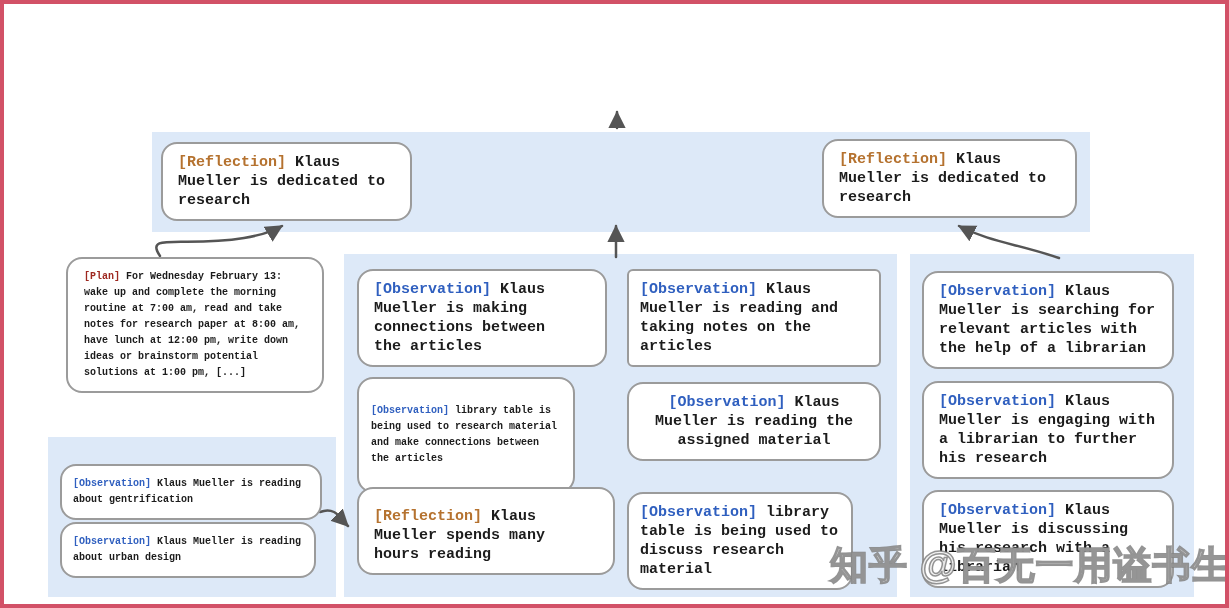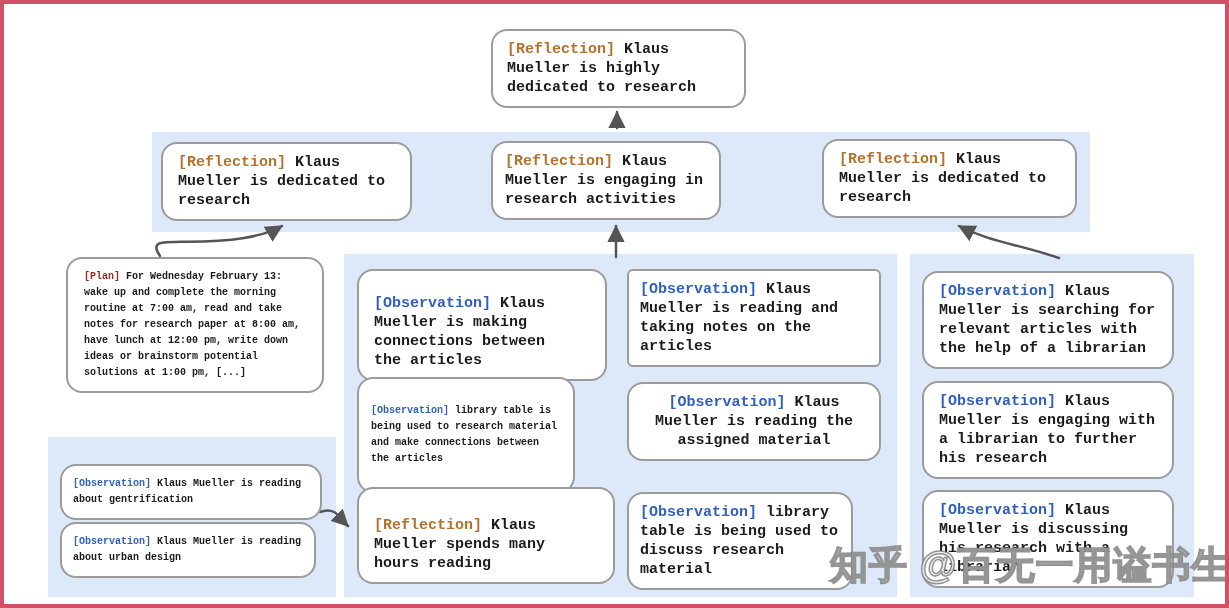--- a/index.html
+++ b/index.html
@@ -69,34 +69,26 @@
     </defs>
     <g stroke="#555555" stroke-width="2.5" fill="none" stroke-linecap="round">
       <path d="M 613 124 L 613 108" marker-end="url(#ah)"></path>
       <path d="M 156 252 C 140 228, 178 244, 240 234 C 258 231, 268 228, 278 222" marker-end="url(#ah)"></path>
       <path d="M 612 253 L 612 222" marker-end="url(#ah)"></path>
       <path d="M 1055 254 C 1014 240, 986 238, 955 222" marker-end="url(#ah)"></path>
       <path d="M 316 508 C 331 502, 336 514, 344 522" marker-end="url(#ah)"></path>
     </g>
   </svg>
 
-  <div class="box" style="left:487px;top:25px;width:255px;">
-    <span class="tag refl">[Reflection]</span>
-    <span>Klaus Mueller is highly dedicated to research</span>
-  </div>
 
   <div class="box" style="left:157px;top:138px;width:251px;padding:9px 15px;">
     <span class="tag refl">[Reflection]</span>
     <span>Klaus Mueller is dedicated to research</span>
   </div>
 
-  <div class="box" style="left:487px;top:137px;width:230px;padding:9px 12px;">
-    <span class="tag refl">[Reflection]</span>
-    <span>Klaus Mueller is engaging in research activities</span>
-  </div>
 
   <div class="box" style="left:818px;top:135px;width:255px;padding:9px 15px;">
     <span class="tag refl">[Reflection]</span>
     <span>Klaus Mueller is dedicated to research</span>
   </div>
 
   <div class="box sm" style="left:62px;top:253px;width:258px;padding:10px 16px;">
     <span class="tag plan">[Plan]</span>
     <span>For Wednesday February 13: wake up and complete the morning routine at 7:00 am, read and take notes for research paper at 8:00 am, have lunch at 12:00 pm, write down ideas or brainstorm potential solutions at 1:00 pm, [...]</span>
   </div>
@@ -104,31 +96,31 @@
   <div class="box sm" style="left:56px;top:448px;width:262px;margin-top:12px;">
     <span class="tag obs">[Observation]</span>
     <span>Klaus Mueller is reading about gentrification</span>
   </div>
 
   <div class="box sm" style="left:56px;top:518px;width:256px;">
     <span class="tag obs">[Observation]</span>
     <span>Klaus Mueller is reading about urban design</span>
   </div>
 
-  <div class="box" style="left:353px;top:265px;width:250px;padding:23px 29px 9px 15px;">
+  <div class="box" style="left:353px;top:265px;width:250px;padding:9px 29px 9px 15px;">
     <span class="tag obs">[Observation]</span>
     <span>Klaus Mueller is making connections between the articles</span>
   </div>
 
   <div class="box sm" style="left:353px;top:373px;width:218px;padding:24px 12px;">
     <span class="tag obs">[Observation]</span>
     <span>library table is being used to research material and make connections between the articles</span>
   </div>
 
-  <div class="box" style="left:353px;top:483px;width:258px;padding:27px 21px 9px 15px;">
+  <div class="box" style="left:353px;top:483px;width:258px;padding:18px 21px 9px 15px;">
     <span class="tag refl">[Reflection]</span>
     <span>Klaus Mueller spends many hours reading</span>
   </div>
 
   <div class="box" style="left:623px;top:265px;width:254px;padding:9px 11px;border-radius:6px;">
     <span class="tag obs">[Observation]</span>
     <span>Klaus Mueller is reading and taking notes on the articles</span>
   </div>
 
   <div class="box" style="left:623px;top:378px;width:254px;padding:9px 11px;text-align:center;">

